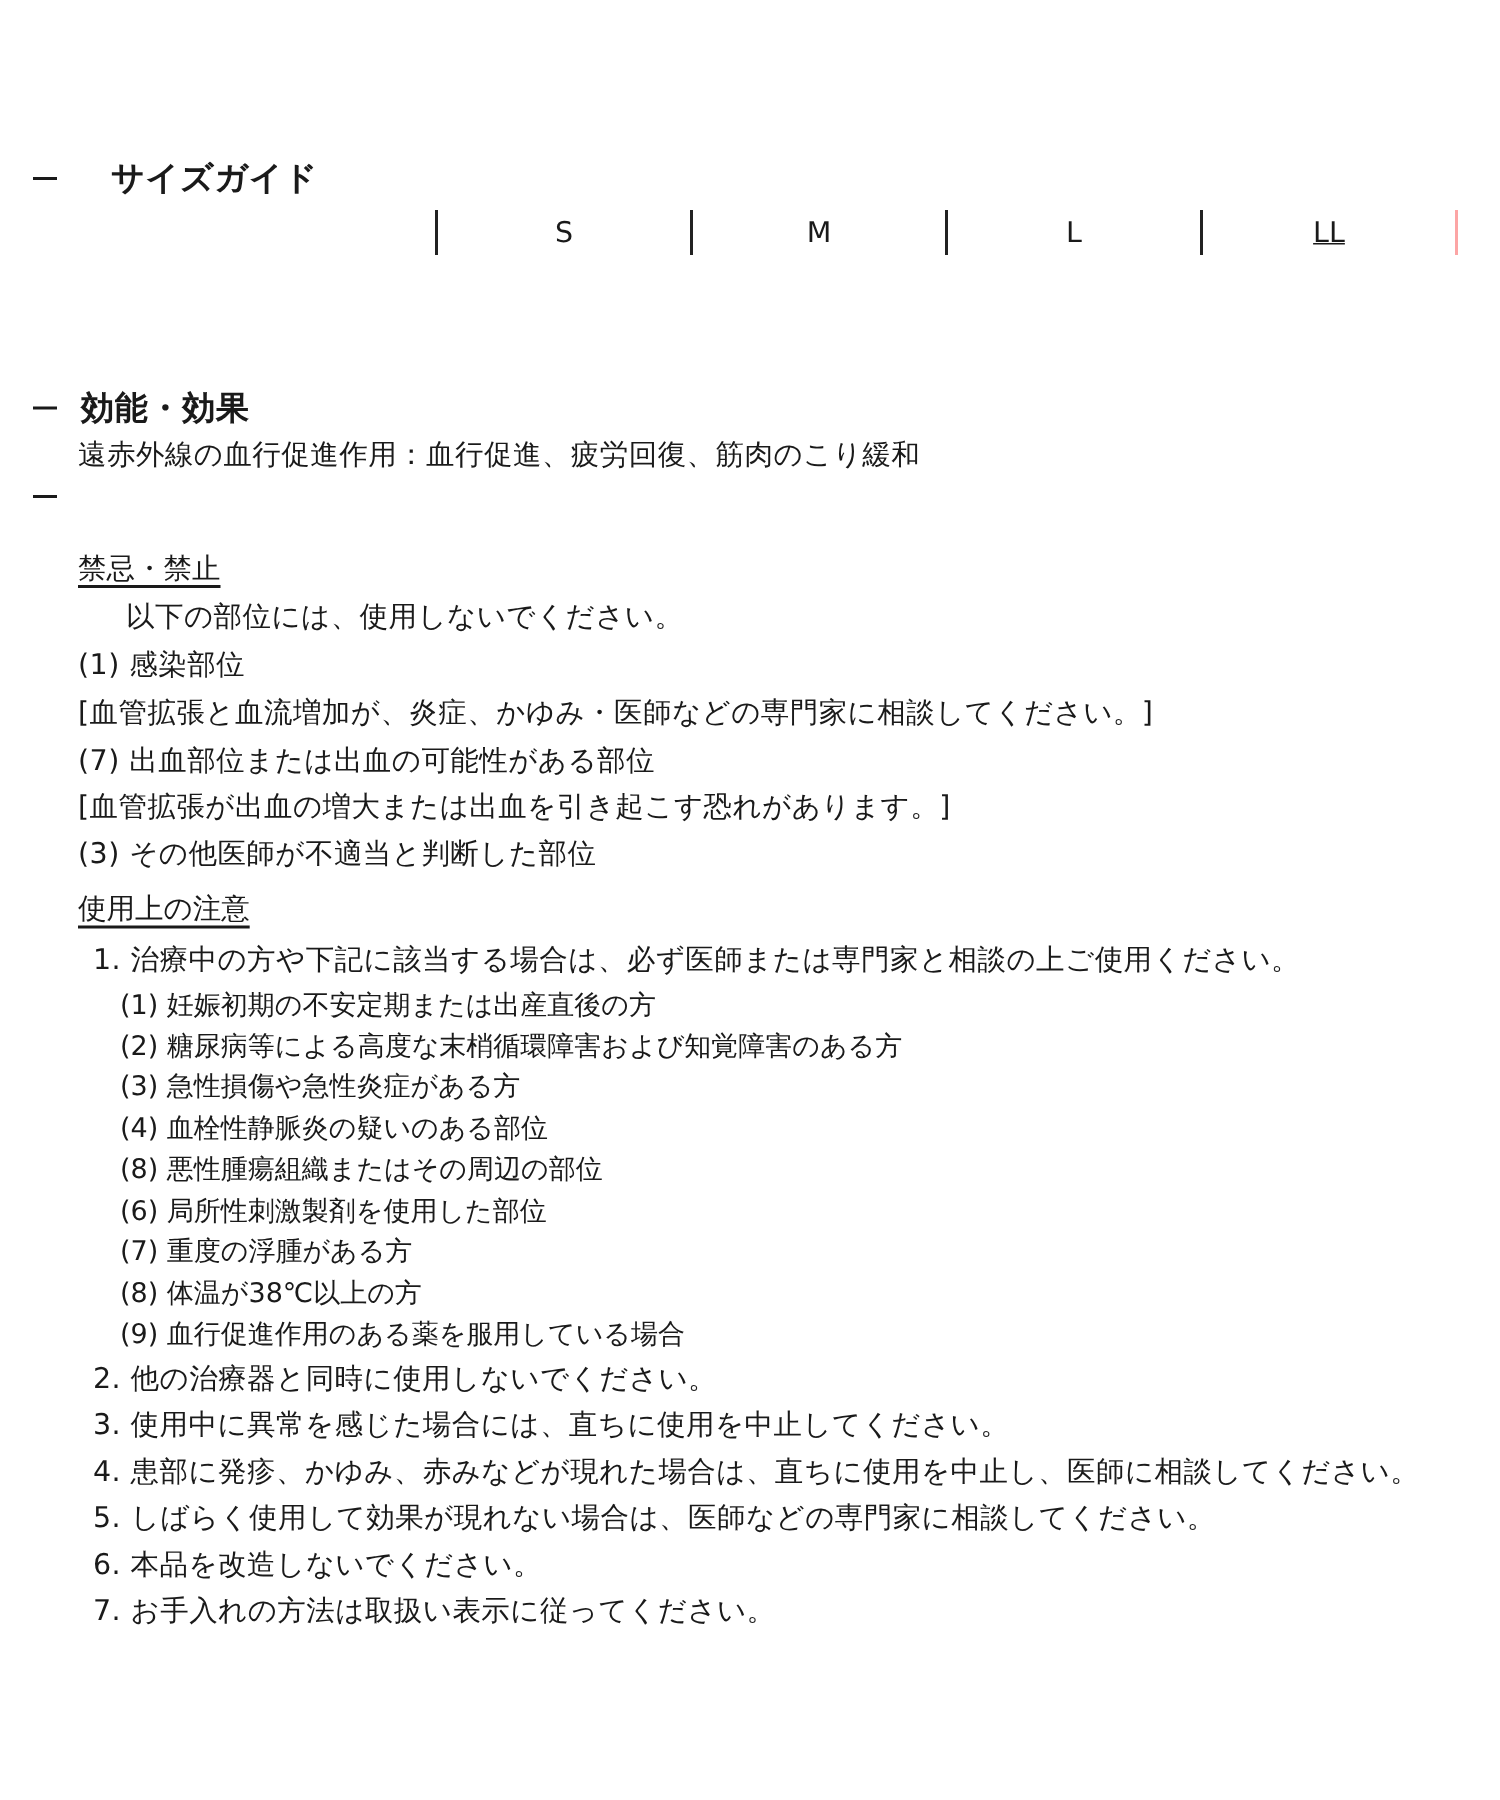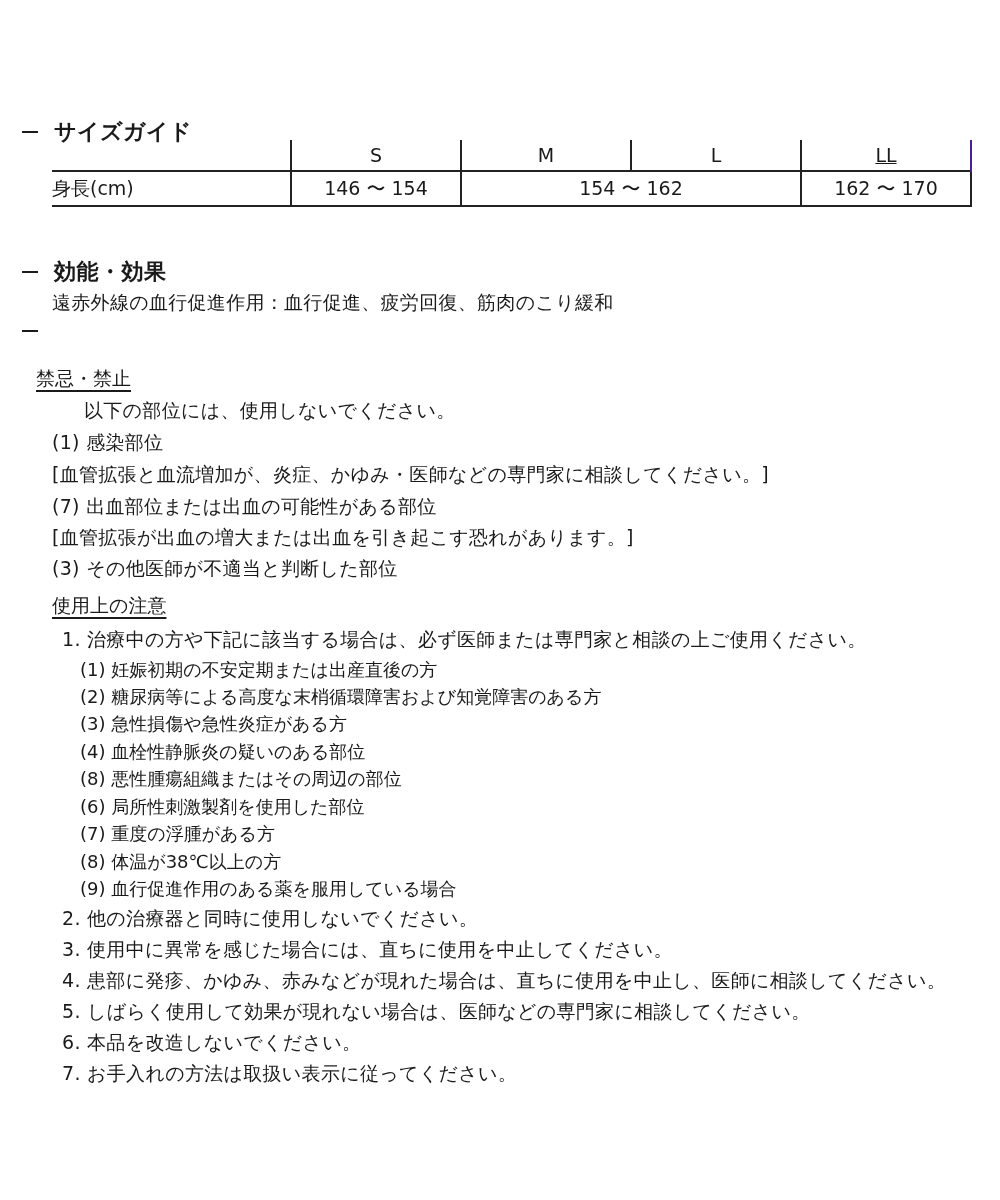--- a/index.html
+++ b/index.html
@@ -19,65 +19,59 @@
     position: absolute; left: 52px; top: 140px; border-collapse: collapse;
     font-size: 19px;
   }
   table.size td {
     height: 33px; padding: 0; text-align: center; vertical-align: middle;
   }
   table.size td.lbl { text-align: left; width: 238px; }
   table.size td.c { width: 168px; }
   table.size tr.head td { height: 30px; }
   table.size tr.head td.c { border-left: 2px solid #222; }
-  table.size tr.head td.c.last { border-right: 2px solid #4c1d95; text-decoration: underline; }
+  table.size tr.head td.c.last { border-right: 2px solid #fca5a5; text-decoration: underline; }
   table.size tr.body td { border-top: 2px solid #222; }
   table.size tr.body td.c { border-left: 2px solid #222; }
   table.size tr.body td.c.last { border-right: 2px solid #222; }
   table.size tr.body:last-child td { border-bottom: 2px solid #222; }
   .text { position: absolute; font-size: 19px; white-space: nowrap; letter-spacing: 0.3px; }
   .sub { position: absolute; font-size: 19px; text-decoration: underline; text-underline-offset: 5px; text-decoration-thickness: 2px; }
   .small { position: absolute; font-size: 18px; white-space: nowrap; }
 </style>
 </head>
 <body>
 
-<div class="section-title" style="top:117px;">
+<div class="section-title" style="top:104px;gap:20px;">
   <span class="dash"></span>
   <span>サイズガイド</span>
 </div>
 
 <table class="size">
   <tbody>
       <tr class="head">
     <td class="lbl"></td>
     <td class="c">S</td>
     <td class="c">M</td>
     <td class="c">L</td>
     <td class="c last">LL</td>
   </tr>
-  <tr class="body">
-    <td class="lbl">身長(cm)</td>
-    <td class="c">146 〜 154</td>
-    <td class="c" colspan="2">154 〜 162</td>
-    <td class="c last">162 〜 170</td>
-  </tr>
 </tbody>
   </table>
 
 <div class="section-title" style="top:257px;">
   <span class="dash"></span>
   <span>効能・効果</span>
 </div>
 <div class="text" style="left:52px; top:290px;">遠赤外線の血行促進作用：血行促進、疲労回復、筋肉のこり緩和</div>
 
 <div class="section-title" style="top:330px;">
   <span class="dash"></span>
 </div>
-<div class="sub" style="left:36px; top:366px;font-family:Liberation Mono, monospace;">禁忌・禁止</div>
+<div class="sub" style="left:52px; top:366px;font-family:Liberation Mono, monospace;">禁忌・禁止</div>
 <div class="text" style="left:52px; top:398px;margin-left:32px;">以下の部位には、使用しないでください。</div>
 <div class="text" style="left:52px; top:430px;">(1) 感染部位</div>
 <div class="text" style="left:52px; top:462px;">[血管拡張と血流増加が、炎症、かゆみ・医師などの専門家に相談してください。]</div>
 <div class="text" style="left:52px; top:494px;">(7) 出血部位または出血の可能性がある部位</div>
 <div class="text" style="left:52px; top:525px;">[血管拡張が出血の増大または出血を引き起こす恐れがあります。]</div>
 <div class="text" style="left:52px; top:556px;">(3) その他医師が不適当と判断した部位</div>
 
 <div class="sub" style="left:52px; top:593px;">使用上の注意</div>
 <div class="text" style="left:62px; top:627px;">1. 治療中の方や下記に該当する場合は、必ず医師または専門家と相談の上ご使用ください。</div>
 

